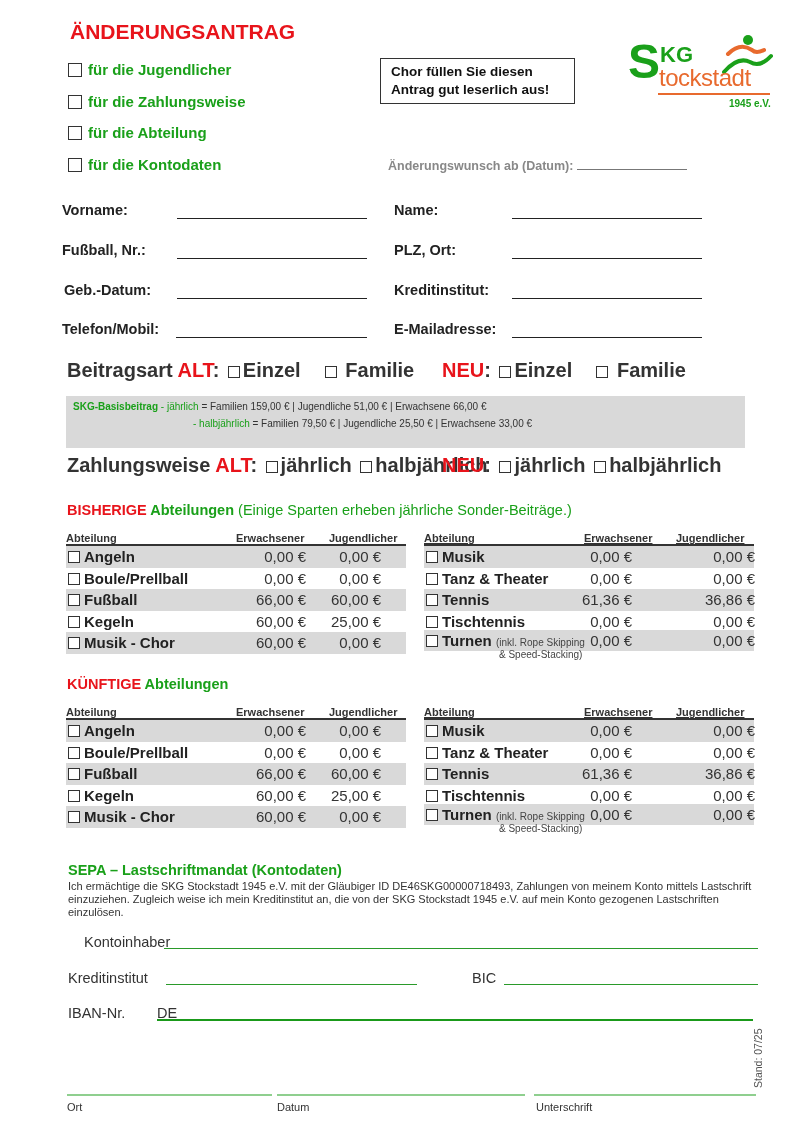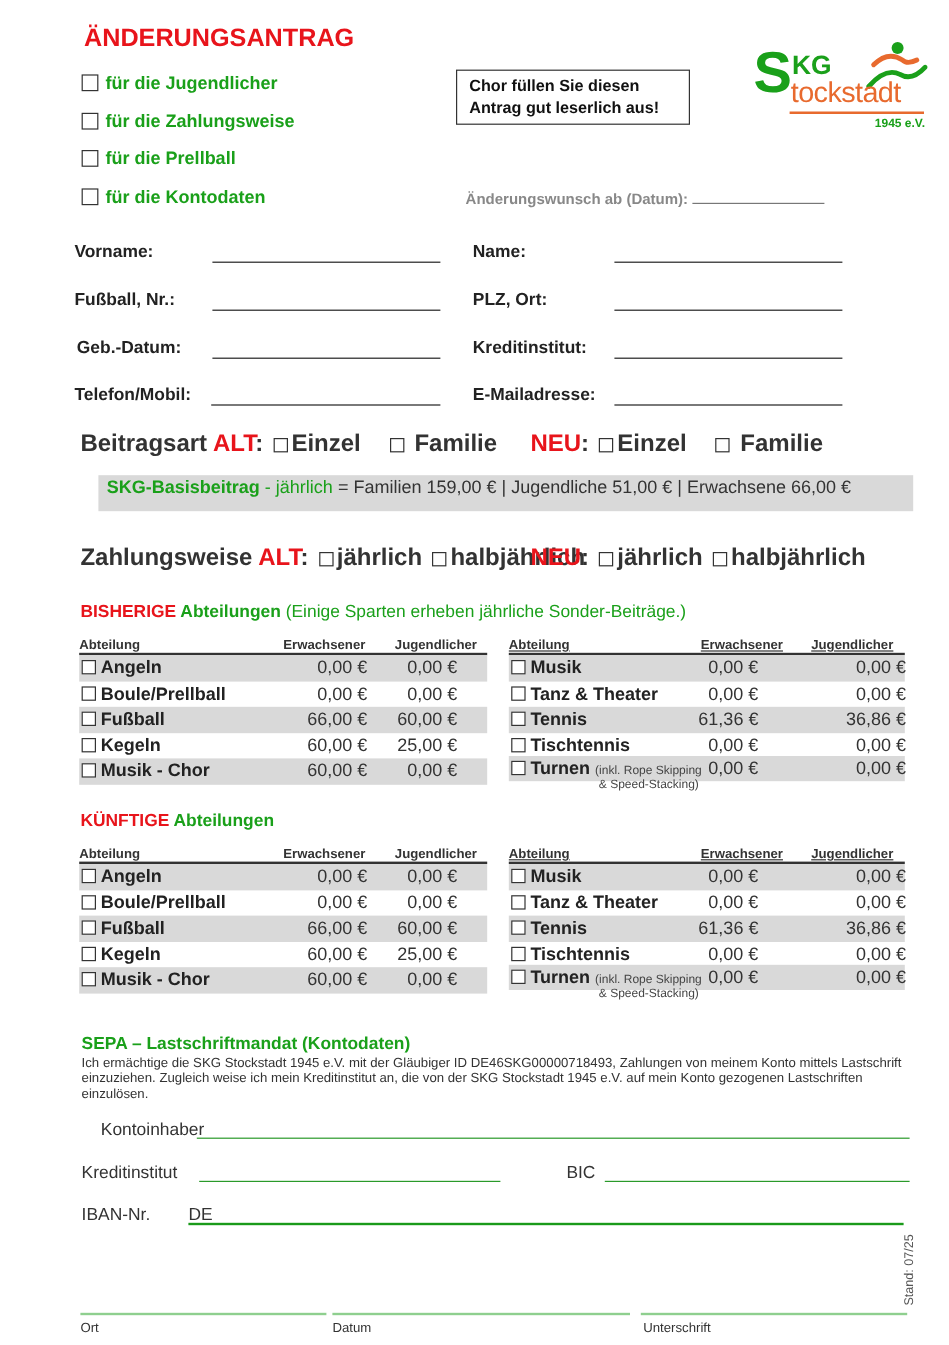--- a/index.html
+++ b/index.html
@@ -14,21 +14,21 @@
   .opt { font-size: 15px; font-weight: bold; color: #1aa01a; left: 68px; }
   .opt .cb { margin-right: 6px; }
   .notice { left: 380px; top: 58px; width: 195px; height: 46px; border: 1.5px solid #333; font-size: 13.5px; font-weight: bold; line-height: 18px; padding: 4px 0 0 10px; color: #111; }
   .logo { left: 628px; top: 32px; width: 145px; height: 85px; }
   .datewish { left: 388px; top: 158px; font-size: 12.5px; font-weight: bold; color: #888; }
   .datewish .line { display: inline-block; width: 110px; border-bottom: 1px solid #777; margin-left: 4px; height: 12px; }
   .flabel { font-size: 14.5px; font-weight: bold; color: #222; }
   .fline { border-bottom: 1.3px solid #222; height: 1px; }
   .row-text { font-size: 20px; font-weight: bold; color: #333; }
   .row-text .cb { margin: 0 3px; }
-  .basis { left: 82px; top: 396px; width: 679px; height: 30px; background: #d9d9d9; font-size: 15px; line-height: 17px; color: #333; }
+  .basis { left: 66px; top: 396px; width: 679px; height: 52px; background: #d9d9d9; font-size: 10px; line-height: 17px; color: #333; }
   .basis .l1 { position: absolute; left: 7px; top: 2px; }
   .basis .l2 { position: absolute; left: 127px; top: 19px; }
   .basis .lg { color: #1aa01a; }
   .sec-head { font-size: 14.5px; font-weight: bold; }
   .sec-head .note { font-weight: normal; }
   .tbl { position: absolute; }
   .tbl .hdr { position: relative; height: 14px; font-size: 11px; font-weight: bold; color: #333; border-bottom: 2px solid #333; }
   .tbl .hdr span { position: absolute; top: 0; }
   .tbl .r { position: relative; height: 21.5px; font-size: 15px; }
   .tbl .r.shade { background: #d9d9d9; }
@@ -45,21 +45,21 @@
   .slabel { font-size: 11px; color: #333; }
   .stand { left: 752px; top: 1050px; font-size: 10.5px; color: #555; transform: rotate(-90deg); transform-origin: left top; white-space: nowrap; }
 </style>
 </head>
 <body>
 
 <div class="abs title">ÄNDERUNGSANTRAG</div>
 
 <div class="abs opt" style="top:61px"><span class="cb"></span><span>für die Jugendlicher</span></div>
 <div class="abs opt" style="top:93px"><span class="cb"></span><span>für die Zahlungsweise</span></div>
-<div class="abs opt" style="top:124px"><span class="cb"></span><span>für die Prellball</span></div>
+<div class="abs opt" style="top:124px"><span class="cb"></span><span>für die Abteilung</span></div>
 <div class="abs opt" style="top:156px"><span class="cb"></span><span>für die Kontodaten</span></div>
 
 <div class="abs notice">
   <div>Chor füllen Sie diesen</div>
   <div>Antrag gut leserlich aus!</div>
 </div>
 
 <div class="abs logo">
   <svg width="145" height="85" viewBox="0 0 145 85">
     <circle cx="120" cy="8" r="5" fill="#1aa01a"></circle>
@@ -104,20 +104,21 @@
 </div>
 <div class="abs row-text" style="left:442px;top:359px">
   <span class="red">NEU</span>:
   <span class="cb cb-sm"></span><span>Einzel</span>
   <span style="display:inline-block;width:10px"></span>
   <span class="cb cb-sm"></span> <span>Familie</span>
 </div>
 
 <div class="abs basis">
   <div class="l1"><span class="green bold">SKG-Basisbeitrag</span><span class="lg"> - jährlich</span><span> = Familien 159,00 € | Jugendliche 51,00 € | Erwachsene 66,00 €</span></div>
+  <div class="l2"><span class="lg">- halbjährlich</span><span> = Familien 79,50 € | Jugendliche 25,50 € | Erwachsene 33,00 €</span></div>
 </div>
 
 <div class="abs row-text" style="left:67px;top:454px">
   <span>Zahlungsweise</span>
   <span class="red">ALT</span>:
   <span class="cb cb-sm"></span><span>jährlich</span>
   <span class="cb cb-sm"></span><span>halbjährlich</span>
 </div>
 <div class="abs row-text" style="left:442px;top:454px">
   <span class="red">NEU</span>:

